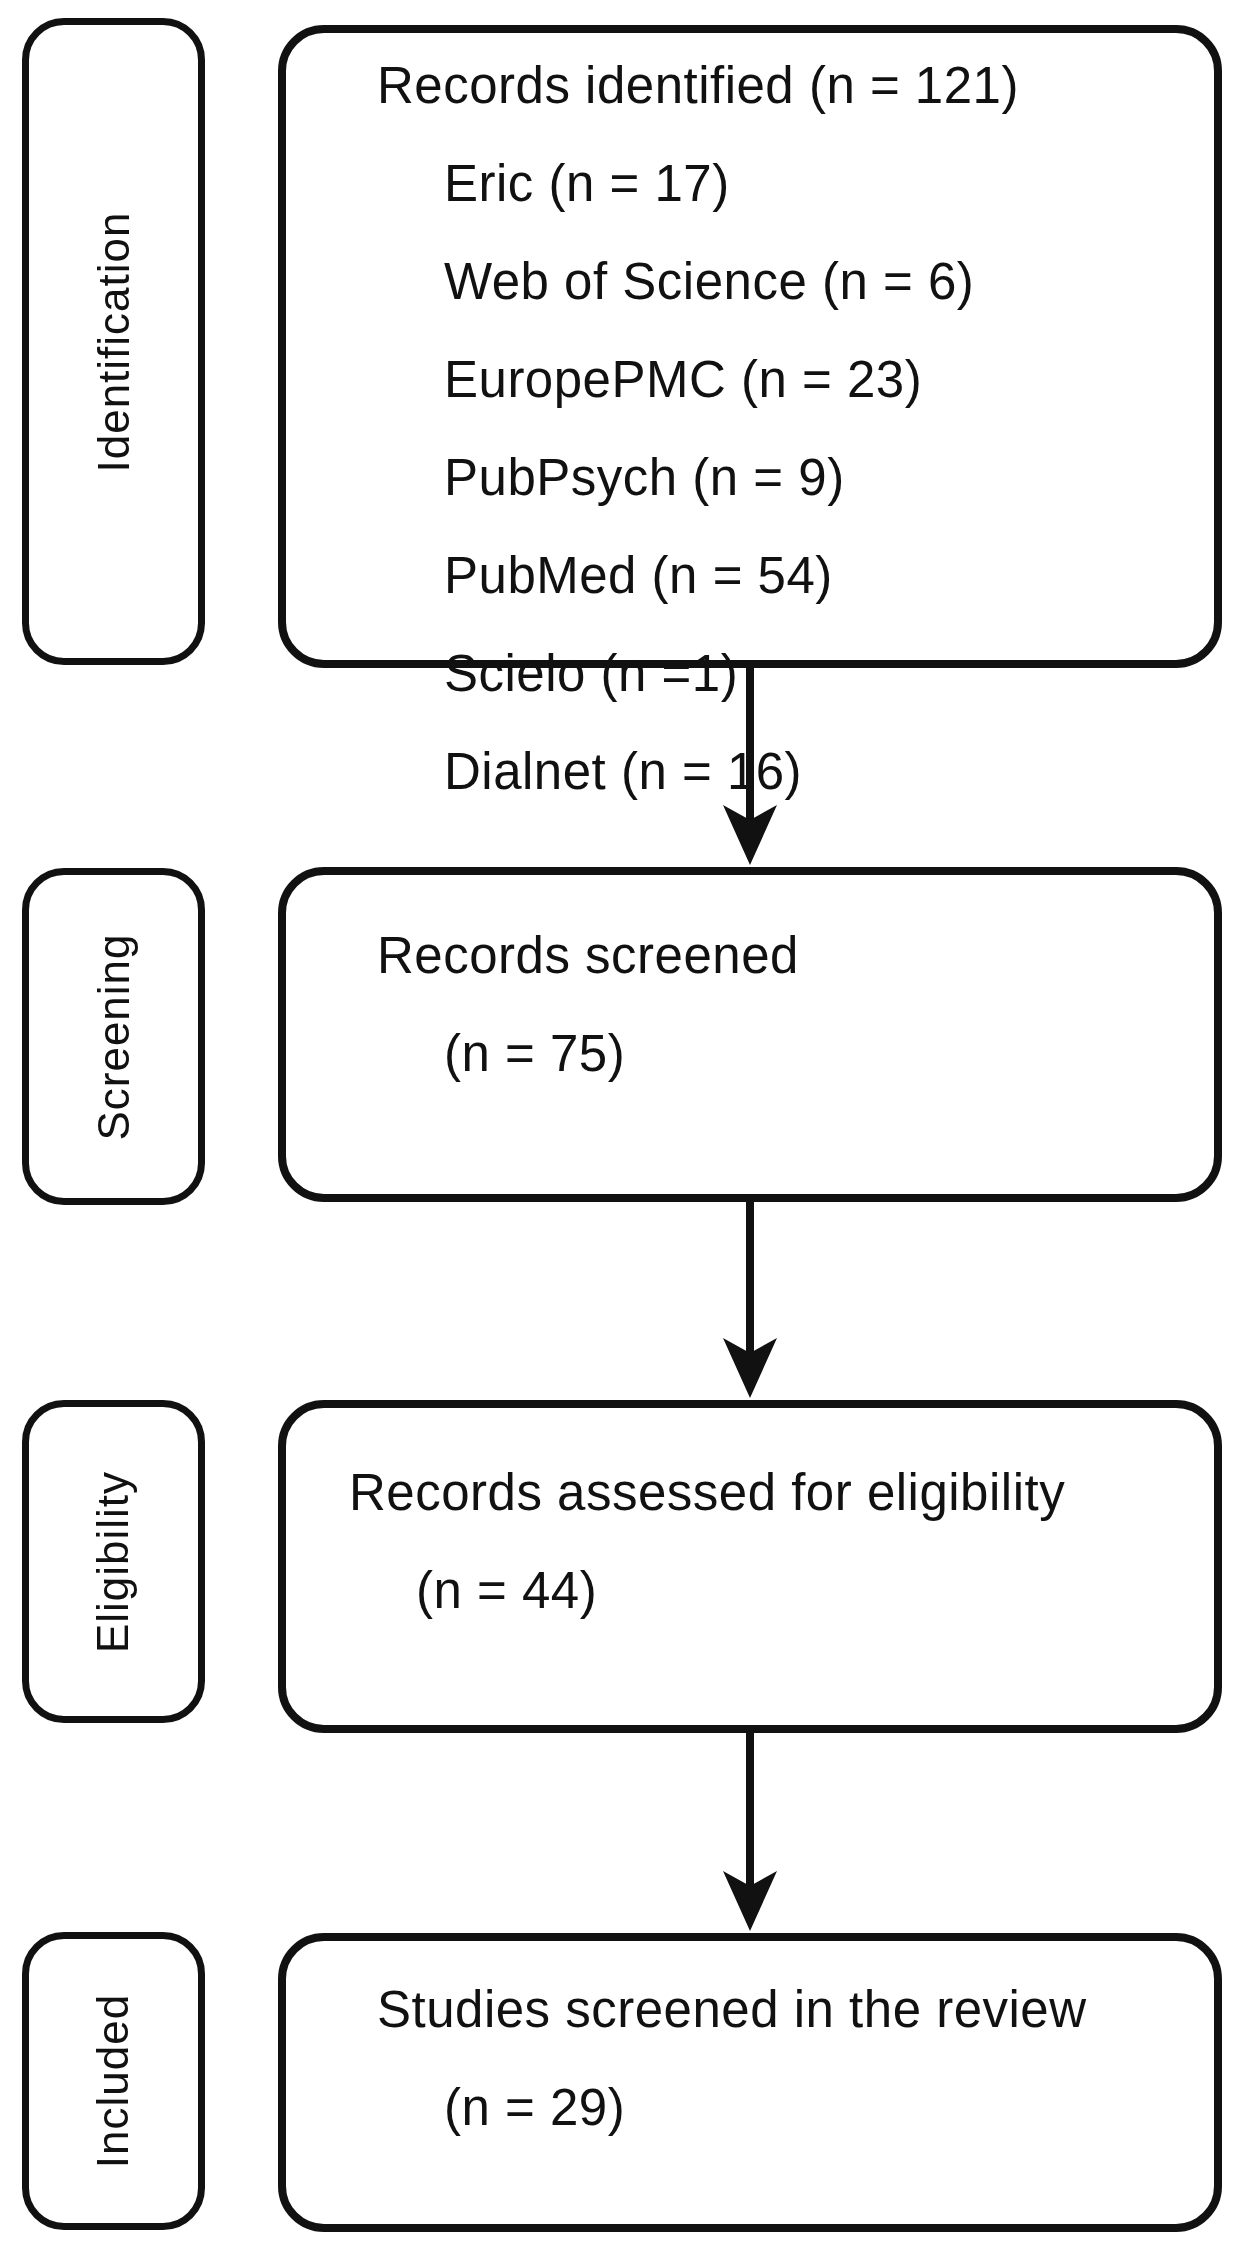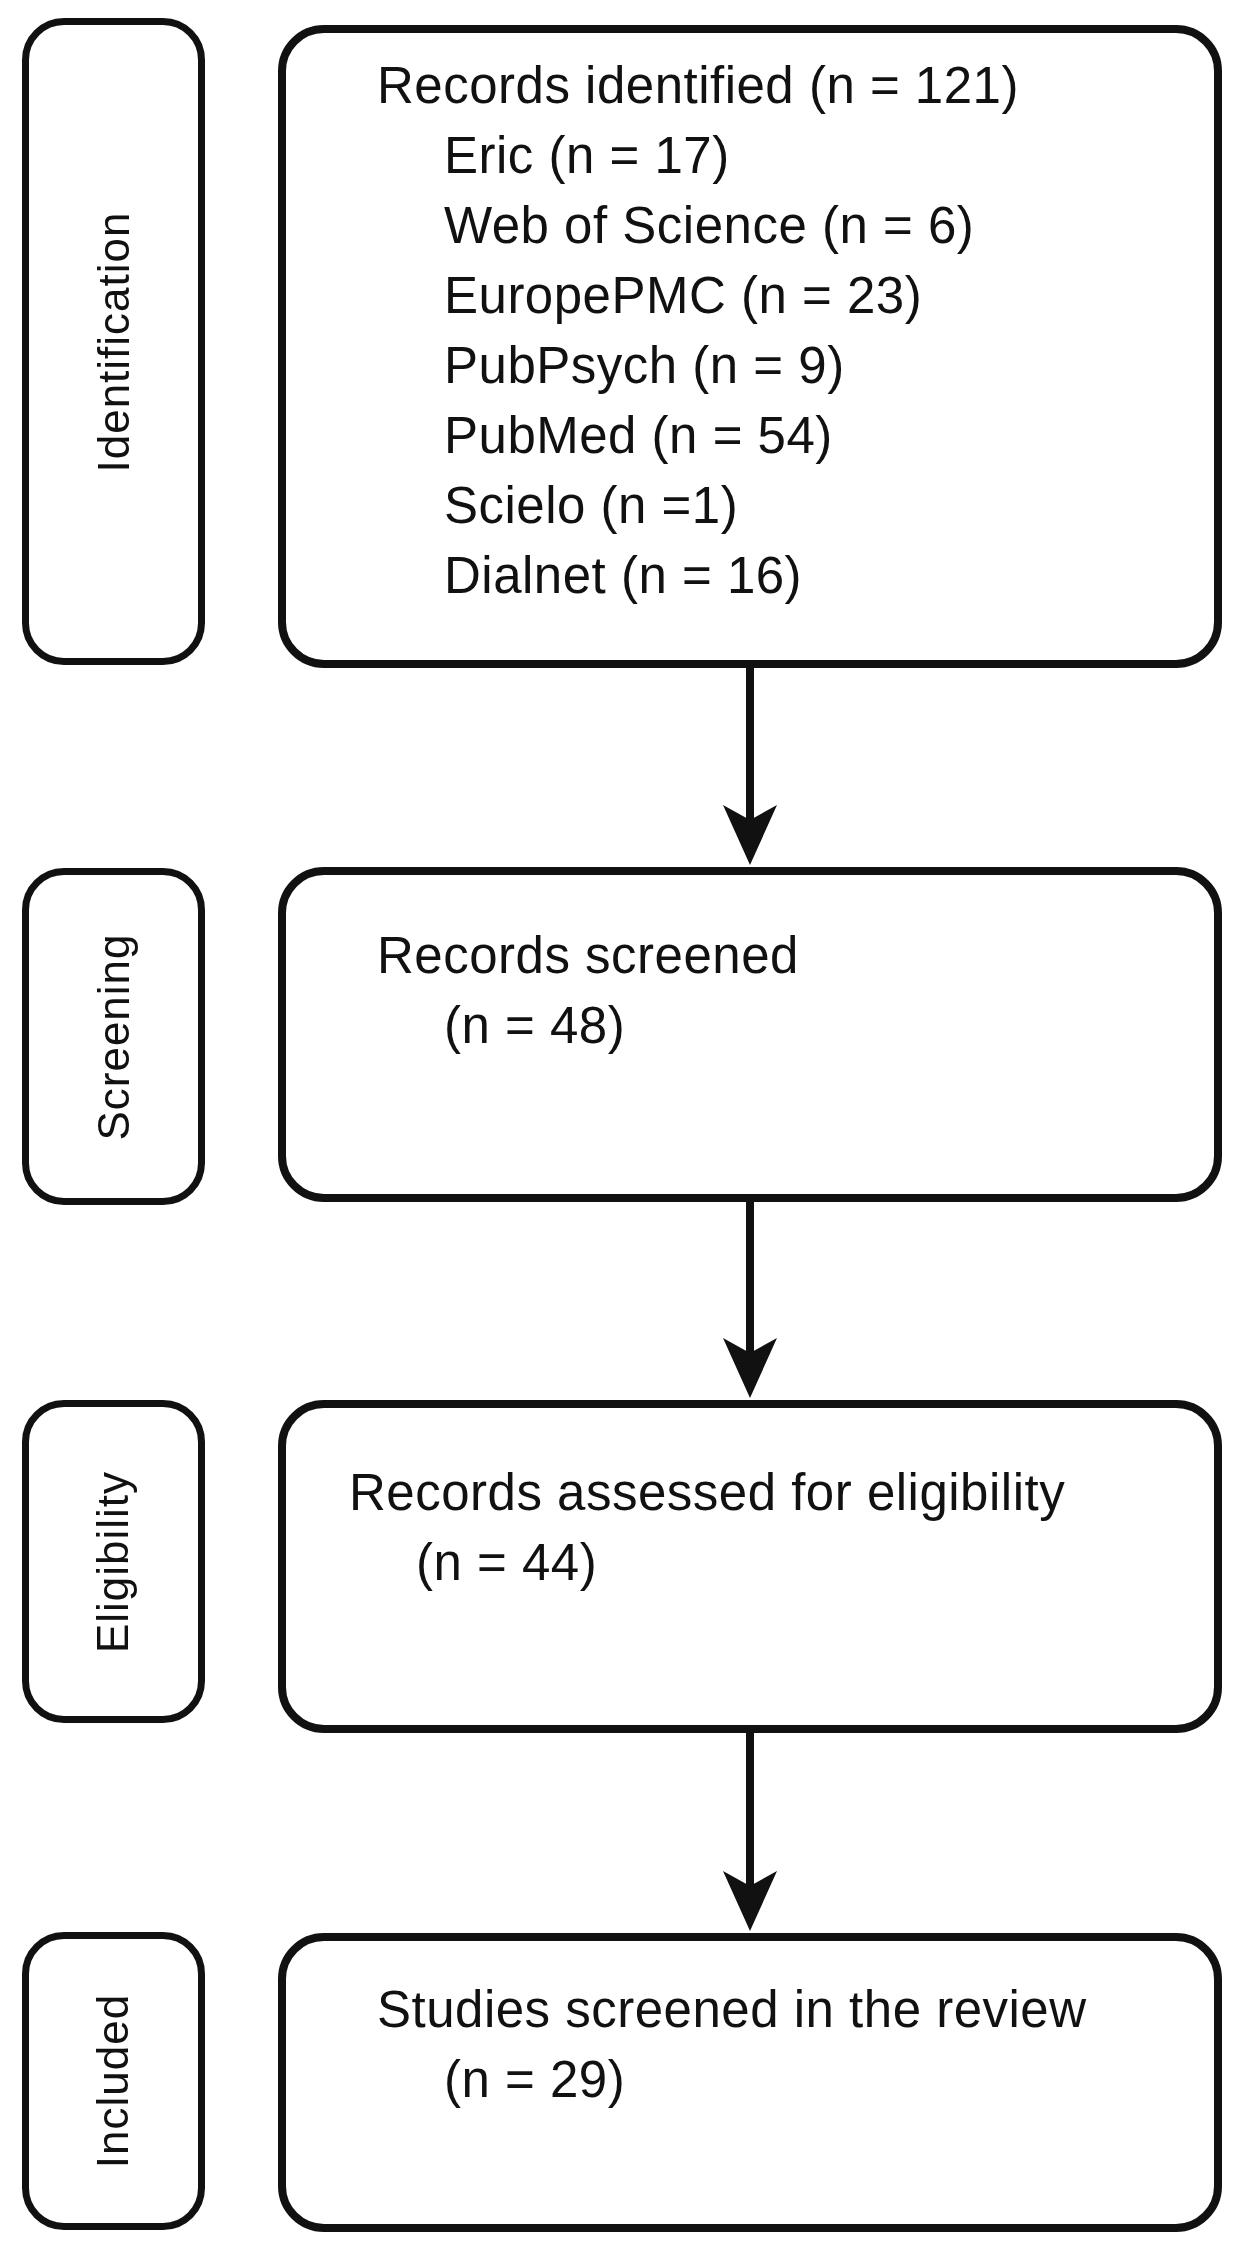--- a/index.html
+++ b/index.html
@@ -52,21 +52,21 @@
     background: #ffffff;
     font-size: 51px;
     line-height: 70px;
     letter-spacing: 0.5px;
     white-space: nowrap;
   }
   #box-identified  { top: 25px;   height: 643px; padding: 18px 10px 0 91px; }
   #box-screened    { top: 867px;  height: 335px; padding: 46px 26px 0 91px; }
   #box-eligibility { top: 1400px; height: 333px; padding: 50px 10px 0 63px; }
   #box-included    { top: 1933px; height: 299px; padding: 34px 10px 0 91px; }
-  .indent { margin-left: 67px; }
+  .indent { margin-left: 67px; margin-top: 28px; }
 
   
   .arrow {
     position: absolute;
     left: 720px;
     width: 60px;
   }
   #arrow-1 { top: 668px;  height: 197px; }
   #arrow-2 { top: 1202px; height: 196px; }
   #arrow-3 { top: 1733px; height: 198px; }
@@ -103,21 +103,21 @@
 
   <div class="arrow" id="arrow-1">
     <svg viewBox="0 0 60 197" xmlns="http://www.w3.org/2000/svg">
       <rect x="26" y="0" width="8" height="158" fill="#111111"></rect>
       <polygon points="30,197 57,137 30,152 3,137" fill="#111111"></polygon>
     </svg>
   </div>
 
   <div class="flow-box" id="box-screened">
     <div>Records screened</div>
-    <div class="indent">(n = 48)</div>
+    <div class="indent">(n = 75)</div>
   </div>
 
   <div class="arrow" id="arrow-2">
     <svg viewBox="0 0 60 196" xmlns="http://www.w3.org/2000/svg">
       <rect x="26" y="0" width="8" height="157" fill="#111111"></rect>
       <polygon points="30,196 57,136 30,151 3,136" fill="#111111"></polygon>
     </svg>
   </div>
 
   <div class="flow-box" id="box-eligibility">

